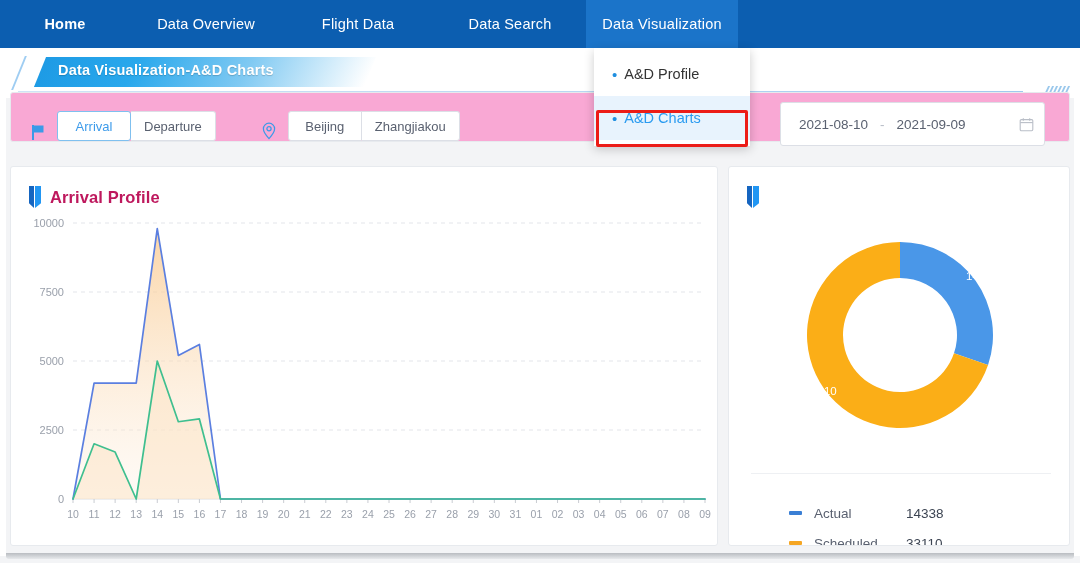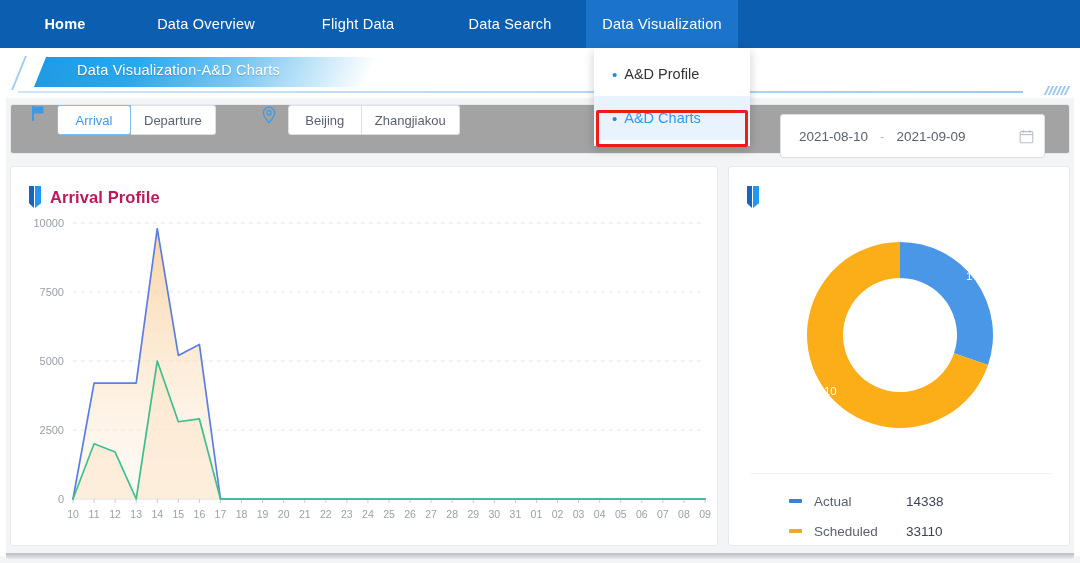--- a/index.html
+++ b/index.html
@@ -94,23 +94,23 @@
     border-left: 2px solid #9fcdf2;
     transform: skewX(-22deg);
   }
   .banner-shape {
     position: absolute; left: 22px; top: 1px;
     width: 330px; height: 30px;
     background: linear-gradient(95deg, #1e9be5 0%, #29a8ec 28%, #7fc9f2 62%, rgba(200,228,247,0) 100%);
     transform: skewX(-22deg);
   }
   .banner-text {
-    position: absolute; left: 59px; top: 6px;
+    position: absolute; left: 40px; top: 6px;
     font-size: 14.5px;
-    font-weight: normal;
+    font-weight: bold;
     color: #ffffff;
     letter-spacing: .2px;
     text-shadow: 0 1px 1px rgba(0,0,0,.18);
     white-space: nowrap;
   }
   .banner-rule {
     position: absolute; left: 18px; top: 43px;
     width: 1005px; height: 2px;
     background: linear-gradient(90deg, #cfe4f6 0%, #b6d7f2 60%, #9ecaee 100%);
   }
@@ -120,26 +120,26 @@
   }
   .banner-hatch i {
     display: block;
     width: 2px; height: 9px;
     background: #9ac8ec;
     transform: skewX(-25deg);
   }
 
   
   .toolbar {
-    position: absolute; left: 10px; top: 104px;
+    position: absolute; left: 10px; top: 92px;
     width: 1060px; height: 50px;
-    background: #a3a3a3;
+    background: #f9a8d4;
     border: 1px solid #e7eaee;
     border-radius: 3px;
-    display: flex; align-items: flex-start;
+    display: flex; align-items: flex-end;
     padding: 0 14px;
     z-index: 10;
   }
   .tb-icon {
     width: 26px;
     display: flex; align-items: center; justify-content: center;
     color: #3b9ae8;
   }
   .btngroup {
     display: flex; align-items: center;
@@ -231,21 +231,21 @@
 
   
   .linechart { position: absolute; left: 0; top: 42px; width: 708px; height: 336px; }
 
   
   .donut-area { position: absolute; left: 0; top: 50px; width: 342px; height: 250px; }
   .legend {
     position: absolute; left: 22px; top: 306px;
     width: 300px;
     border-top: 1px solid #eef0f3;
-    padding-top: 12px;
+    padding-top: 24px;
   }
   .lg-row {
     display: flex; align-items: center;
     height: 30px;
     font-size: 13.5px;
     color: #46506a;
     padding-left: 38px;
   }
   .lg-dash {
     width: 13px; height: 4px; border-radius: 1px;

